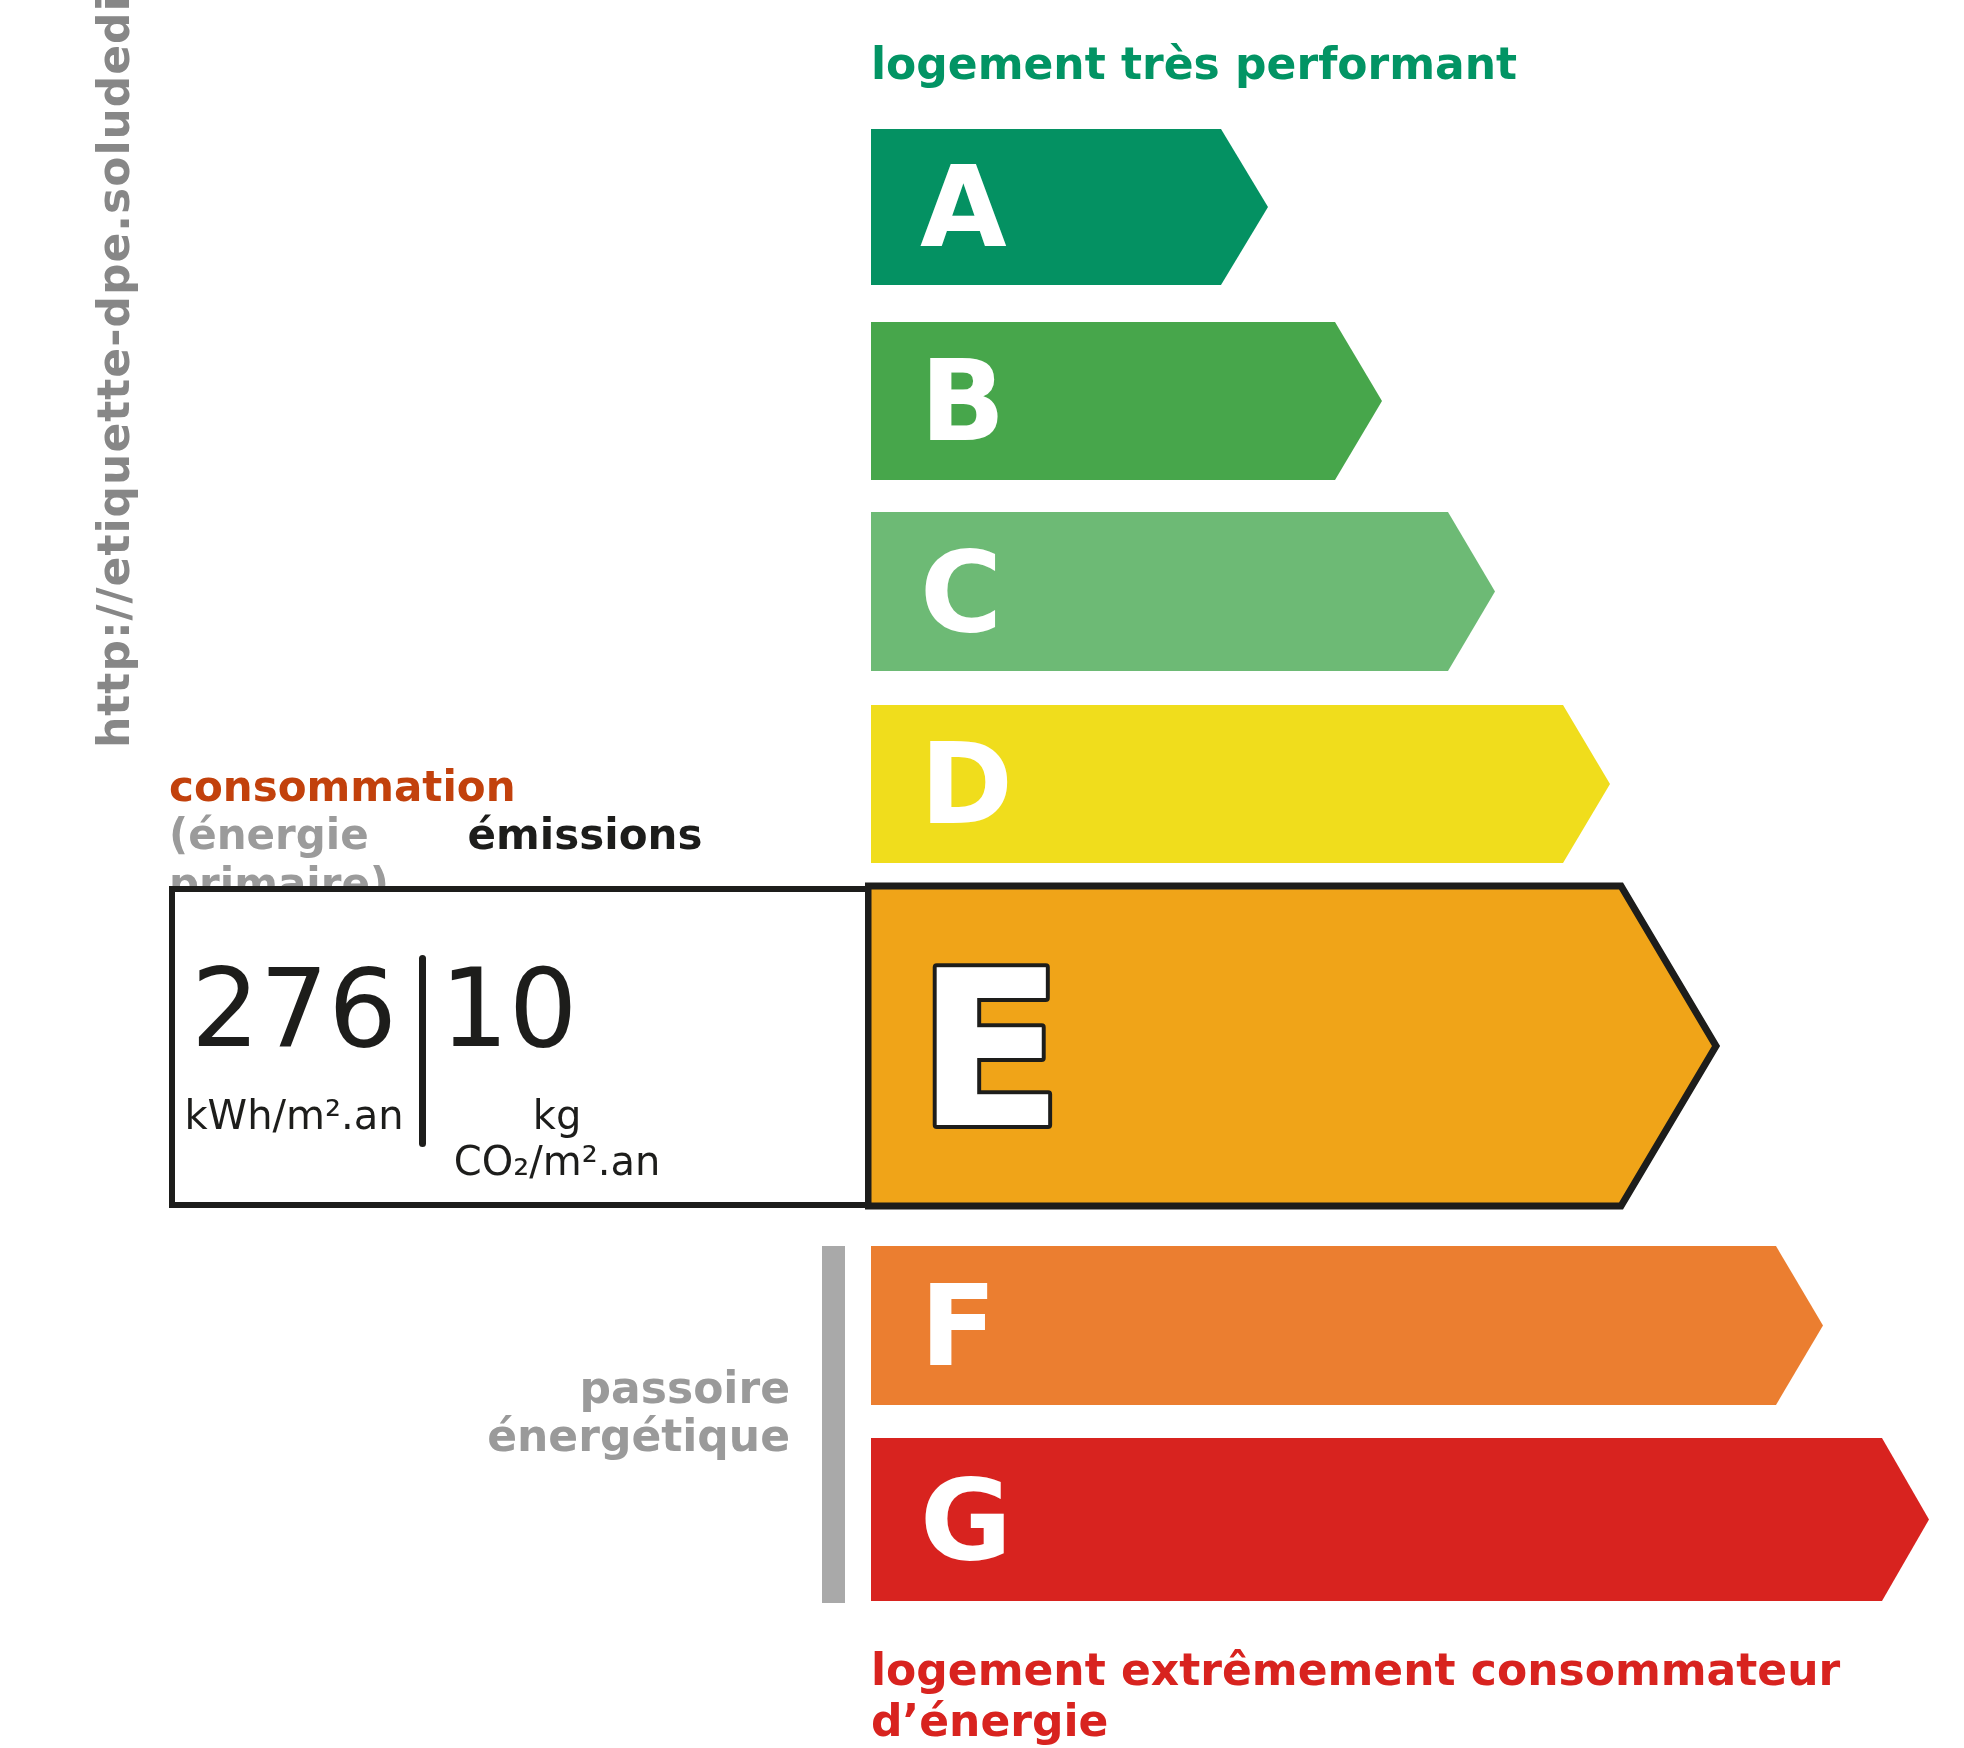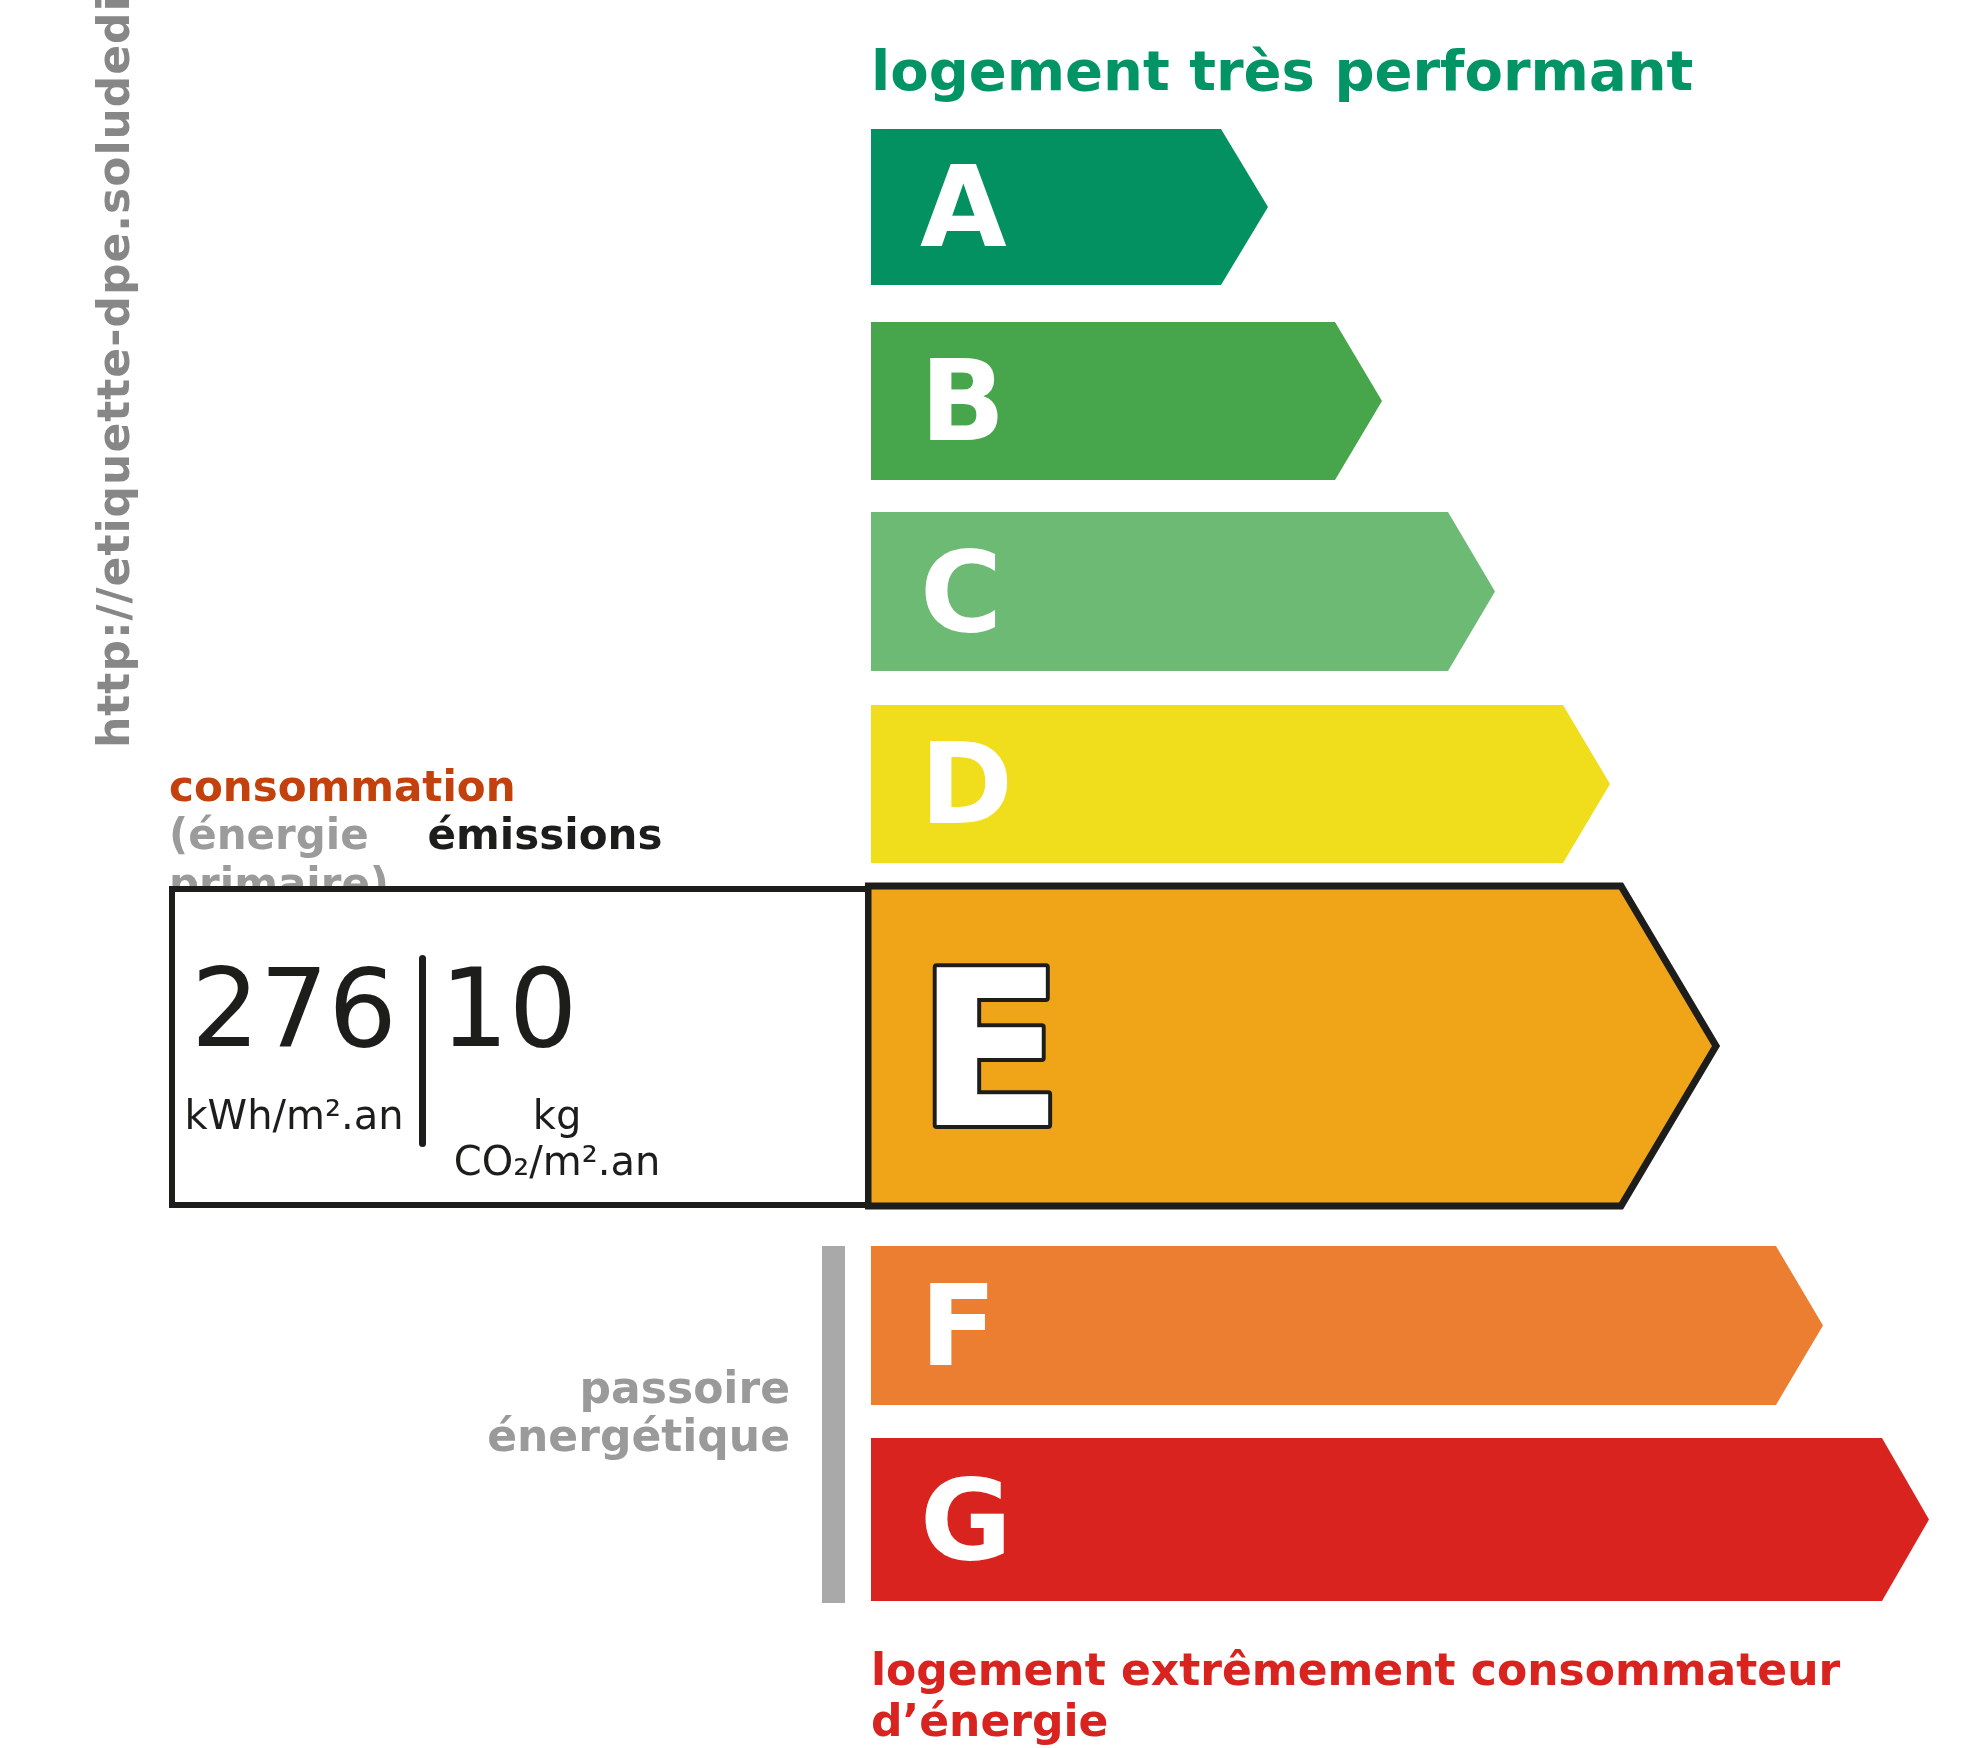--- a/index.html
+++ b/index.html
@@ -17,21 +17,21 @@
     left:88px;top:748px;
     width:690px;height:58px;
     transform:rotate(-90deg);
     transform-origin:0 0;
     font-size:44px;font-weight:bold;color:#878787;
     letter-spacing:1px;white-space:nowrap;
   }
   
   #top-label{
     left:871px;top:38px;
-    font-size:56px;font-weight:bold;color:#029464;
+    font-size:44px;font-weight:bold;color:#029464;
   }
   #bottom-label{
     left:871px;top:1644px;
     font-size:44px;font-weight:bold;color:#D8231F;
   }
   
   .class-bar{
     position:absolute;left:871px;
     display:flex;align-items:center;
     clip-path:polygon(0 0,calc(100% - 47px) 0,100% 50%,calc(100% - 47px) 100%,0 100%);
@@ -66,21 +66,21 @@
   }
   #consumption-label{
     left:169px;top:762px;width:270px;
     font-size:42px;font-weight:bold;color:#c2410c;text-align:center;
   }
   #consumption-sublabel{
     left:169px;top:810px;width:270px;
     font-size:42px;font-weight:bold;color:#9B9B9B;text-align:left;
   }
   #emissions-label{
-    left:420px;top:810px;width:250px;
+    left:460px;top:810px;width:250px;
     font-size:42px;font-weight:bold;color:#1d1d1b;text-align:center;
   }
   #selected-arrow{left:865px;top:882px;}
   
   #sieve-bar{
     left:822px;top:1246px;width:23px;height:357px;background:#A9A9A9;
   }
   #sieve-label{
     left:440px;top:1364px;width:350px;
     font-size:44px;font-weight:bold;color:#9A9A9A;

